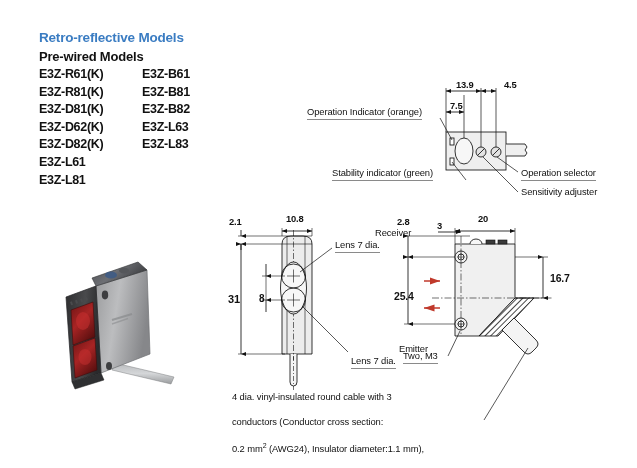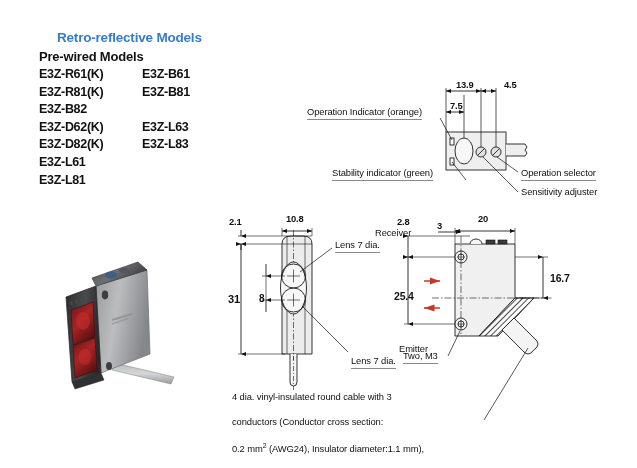--- a/index.html
+++ b/index.html
@@ -25,21 +25,21 @@
     position: absolute;
     left: 39px;
     top: 30px;
     width: 200px;
   }
   .section-heading {
     font-size: 13.5px;
     font-weight: bold;
     color: #3a7cc2;
     letter-spacing: -0.2px;
-    margin: 0 0 4px 18px;
+    margin: 0 0 4px 0;
     white-space: nowrap;
   }
   .sub-heading {
     font-size: 13px;
     font-weight: bold;
     color: #111;
     margin: 0 0 2px 0;
     letter-spacing: -0.2px;
     white-space: nowrap;
   }
@@ -122,20 +122,21 @@
 
     <div class="model-row">
       <span class="model-col-a">E3Z-R61(K)</span>
       <span class="model-col-b">E3Z-B61</span>
     </div>
     <div class="model-row">
       <span class="model-col-a">E3Z-R81(K)</span>
       <span class="model-col-b">E3Z-B81</span>
     </div>
     <div class="model-row">
+      <span class="model-col-a">E3Z-D81(K)</span>
       <span class="model-col-b">E3Z-B82</span>
     </div>
     <div class="model-row">
       <span class="model-col-a">E3Z-D62(K)</span>
       <span class="model-col-b">E3Z-L63</span>
     </div>
     <div class="model-row">
       <span class="model-col-a">E3Z-D82(K)</span>
       <span class="model-col-b">E3Z-L83</span>
     </div>

